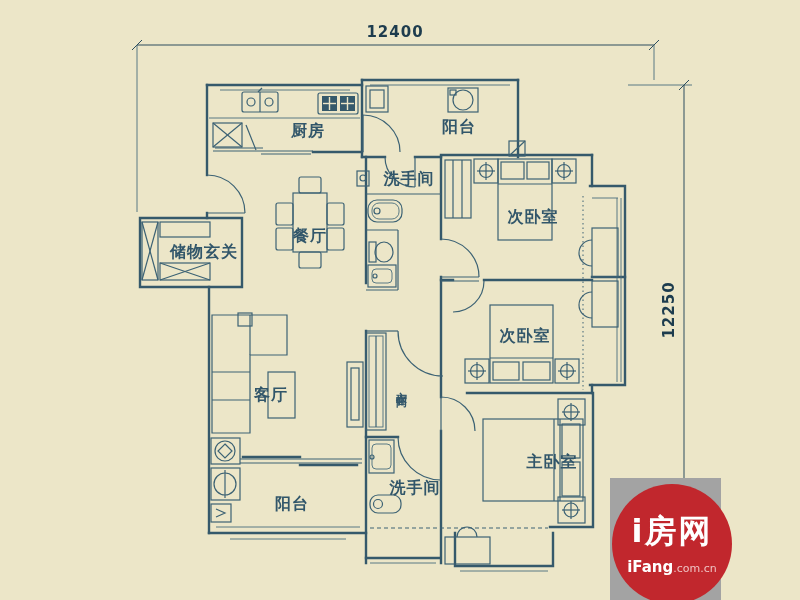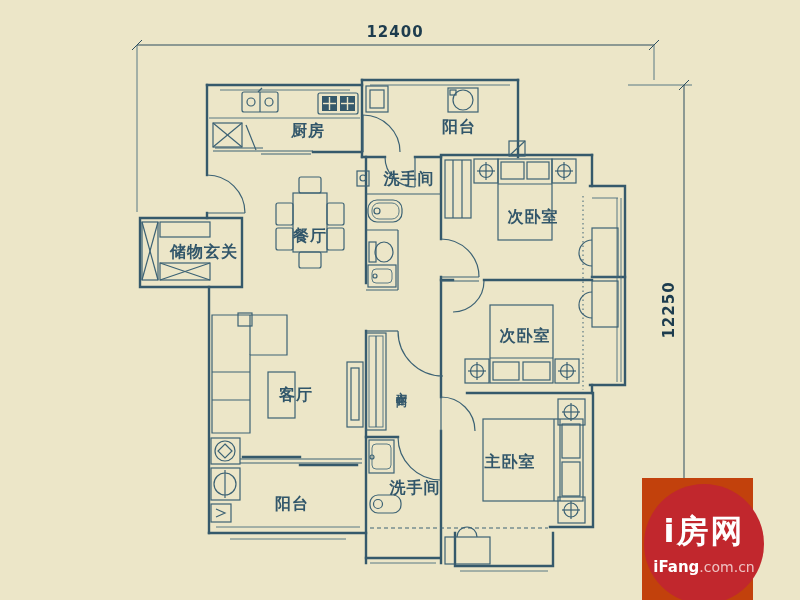--- a/index.html
+++ b/index.html
@@ -29,31 +29,31 @@
     letter-spacing:2px;font-size:11px;
   }
   .dim{
     position:absolute;transform:translate(-50%,-50%);
     font-size:15px;font-weight:600;color:#1d3c4e;
     letter-spacing:1px;white-space:nowrap;z-index:2;
   }
   .dim.rot{transform:translate(-50%,-50%) rotate(-90deg);}
 
   .logo-patch{
-    position:absolute;left:642px;top:478px;width:111px;height:122px;
-    background:#c2410c;z-index:3;
+    position:absolute;left:610px;top:478px;width:111px;height:122px;
+    background:#a3a3a3;z-index:3;
   }
   .logo-circle{
     position:absolute;left:2px;top:6px;width:120px;height:120px;
     border-radius:50%;background:#c1272d;
     display:flex;flex-direction:column;align-items:center;
   }
   .logo-title{margin-top:26px;font-size:32px;font-weight:bold;color:#ffffff;letter-spacing:2px;}
   .logo-site{margin-top:4px;font-size:15px;font-weight:bold;color:#ffffff;white-space:nowrap;}
-  .logo-suffix{font-size:14px;font-weight:normal;color:#eec2c2;}
+  .logo-suffix{font-size:11px;font-weight:normal;color:#eec2c2;}
 </style>
 </head>
 <body>
 
 <div id="page">
 
   <svg width="800" height="600" viewBox="0 0 800 600">
 
     <g>
       <line class="diml" x1="137" y1="45" x2="654" y2="45"></line>
@@ -370,23 +370,23 @@
   <div class="dim" style="left:395px;top:32px">12400</div>
   <div class="dim rot" style="left:669px;top:310px">12250</div>
 
   <div class="label" style="left:308px;top:131px">厨房</div>
   <div class="label" style="left:459px;top:127px">阳台</div>
   <div class="label" style="left:409px;top:179px">洗手间</div>
   <div class="label" style="left:533px;top:217px">次卧室</div>
   <div class="label" style="left:310px;top:236px">餐厅</div>
   <div class="label" style="left:204px;top:252px">储物玄关</div>
   <div class="label" style="left:525px;top:336px">次卧室</div>
-  <div class="label" style="left:296px;top:395px">客厅</div>
+  <div class="label" style="left:271px;top:395px">客厅</div>
   <div class="label vert" style="left:400px;top:386px">衣帽间</div>
-  <div class="label" style="left:510px;top:462px">主卧室</div>
+  <div class="label" style="left:552px;top:462px">主卧室</div>
   <div class="label" style="left:292px;top:504px">阳台</div>
   <div class="label" style="left:415px;top:488px">洗手间</div>
 
   <div class="logo-patch">
     <div class="logo-circle">
       <div class="logo-title">i房网</div>
       <div class="logo-site"><span>iFang</span><span class="logo-suffix">.com.cn</span></div>
     </div>
   </div>
 

